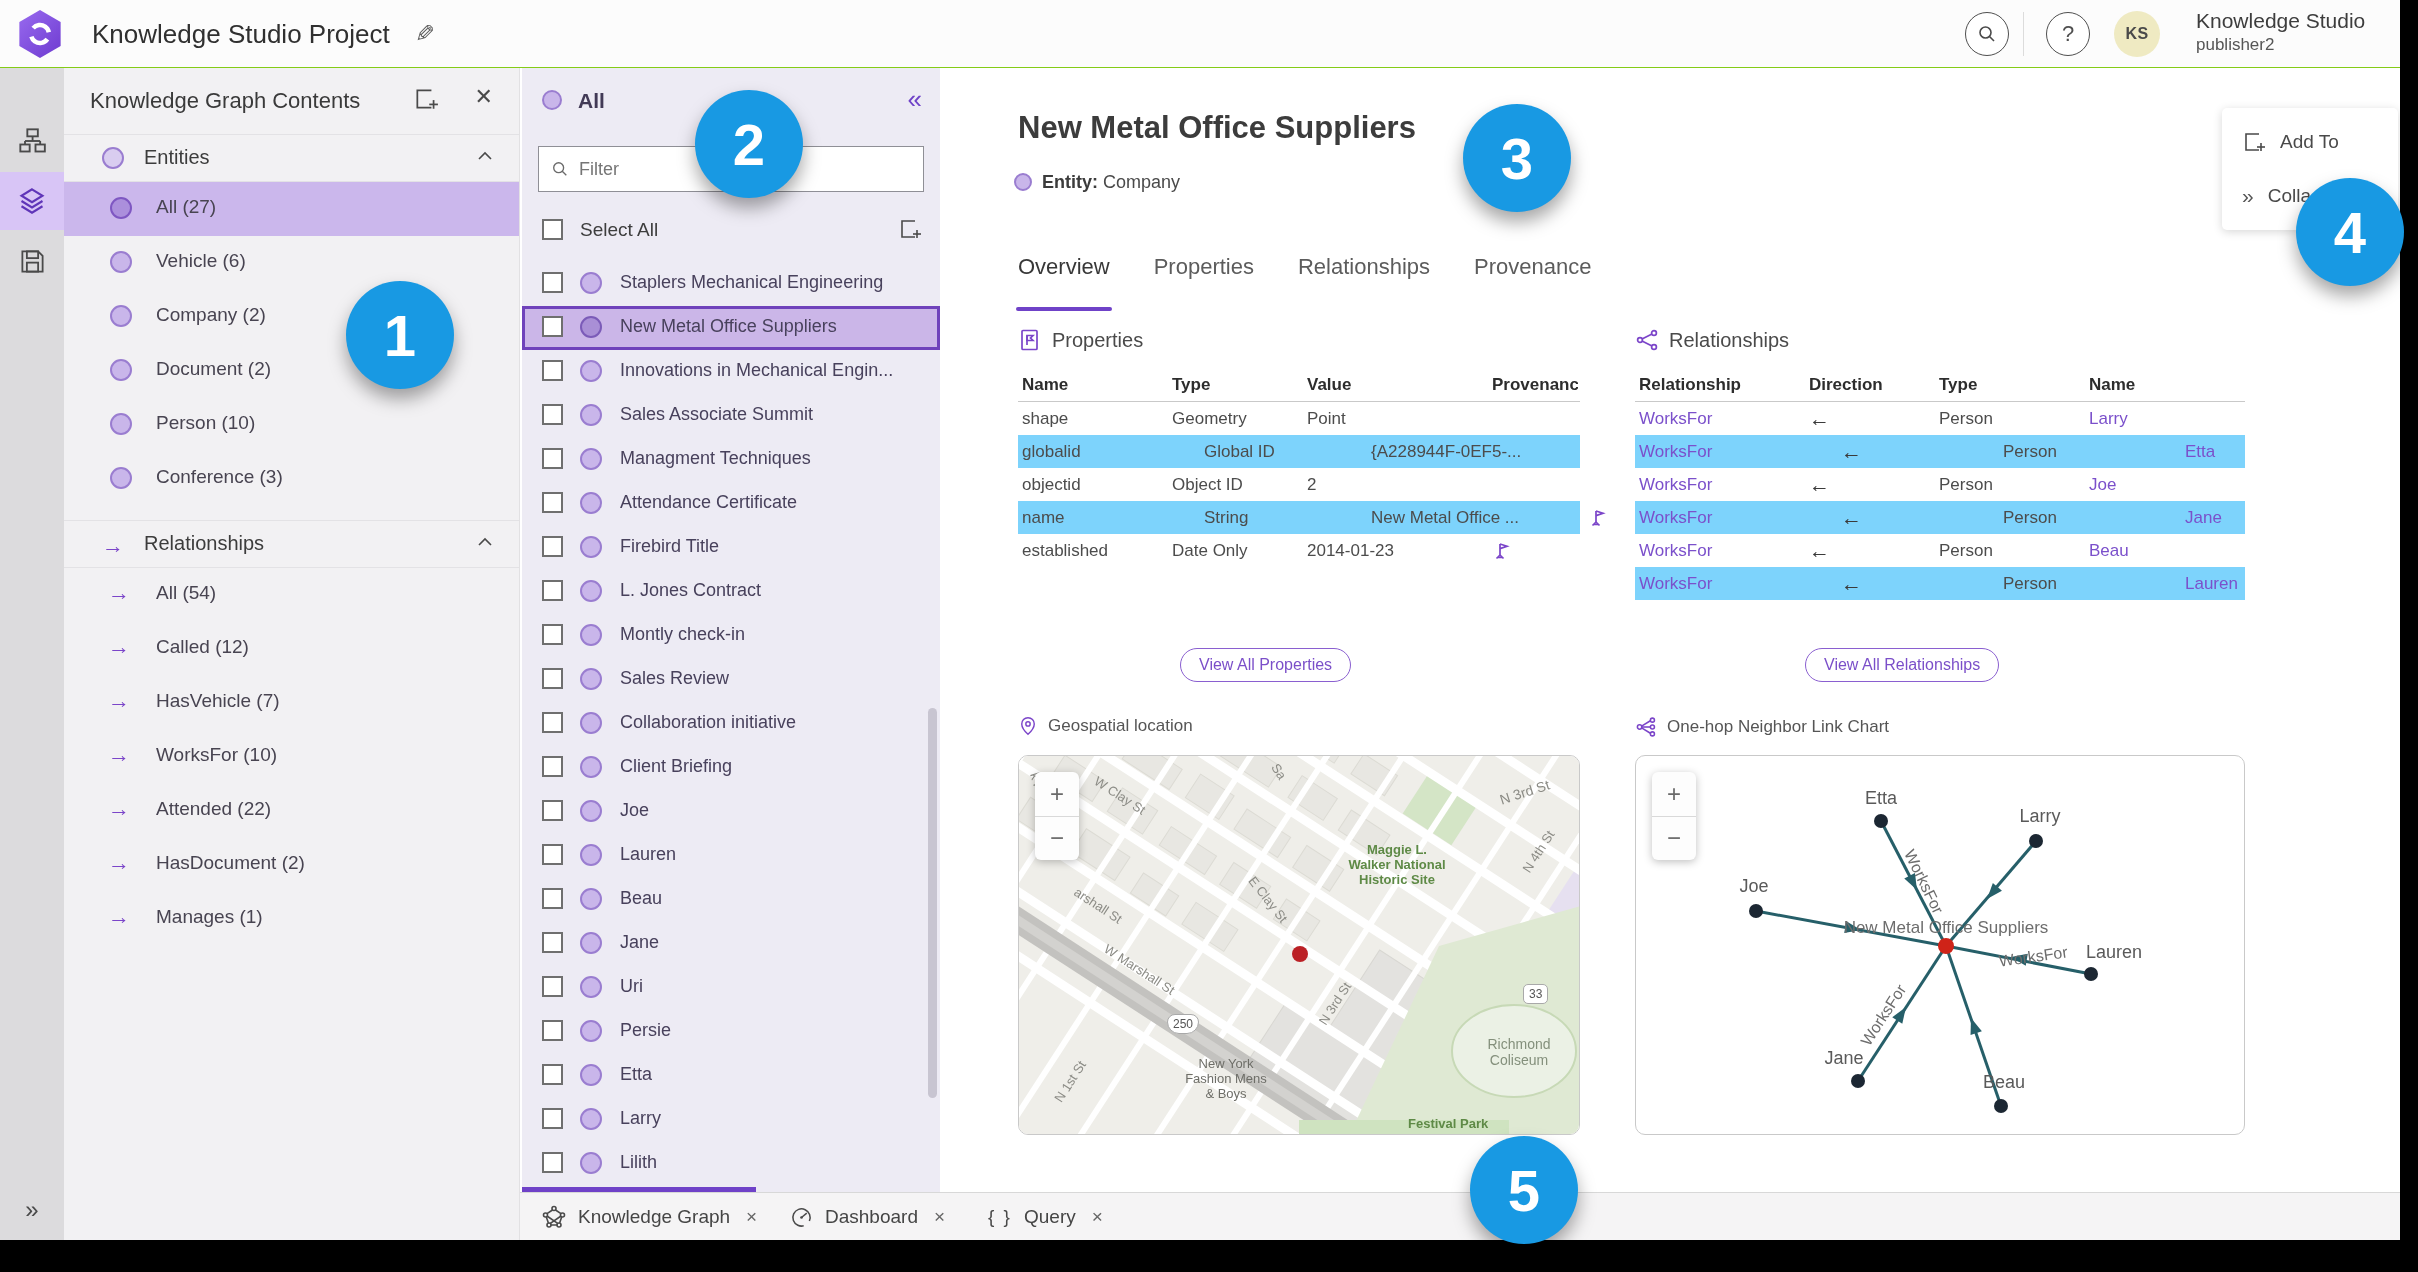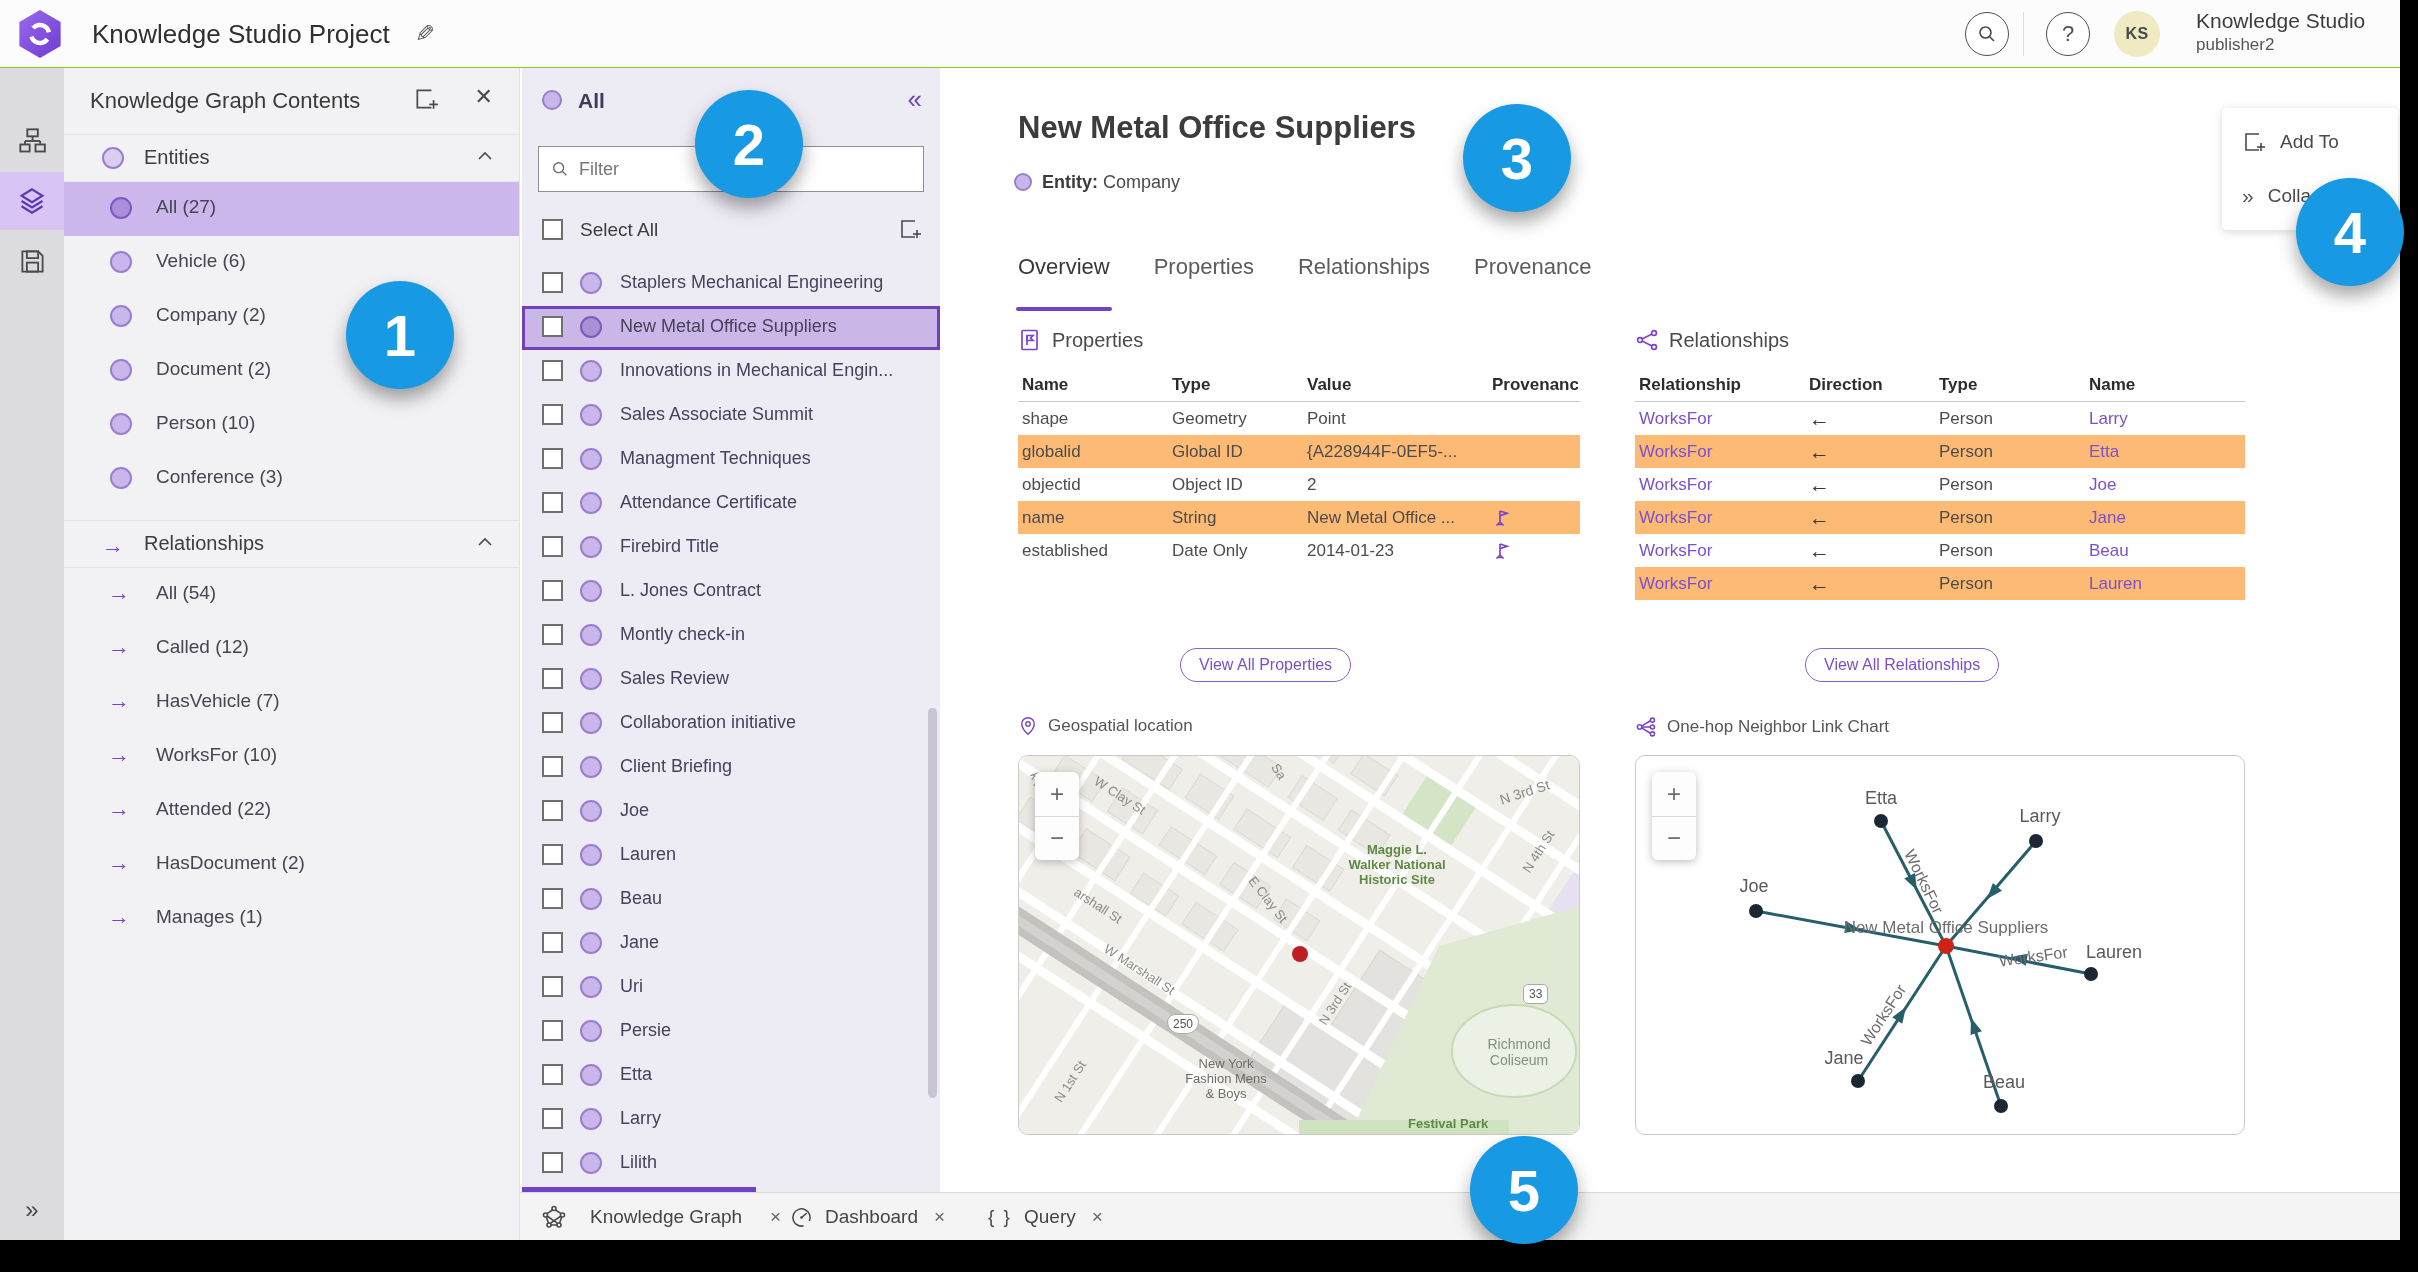--- a/index.html
+++ b/index.html
@@ -81,21 +81,21 @@
   .tab { position:relative; font-size:22px; color:#5c5c5c; padding-bottom:31px; }
   .tab.selected { color:#383838; }
   .tab.selected::after { content:""; position:absolute; left:-2px; right:-2px; bottom:0; height:4px; background:#6f42c8; border-radius:2px; }
 
   .sec-head { position:absolute; display:flex; align-items:center; gap:10px; font-size:20px; color:#4a4a4a; }
   .sec-head.small { font-size:17px; color:#555;justify-content:space-between; }
 
   .tbl { position:absolute; font-size:17px; color:#4c4c4c; }
   .tbl .thead, .tbl .trow { display:grid; align-items:center; height:33px; }
   .tbl .thead { font-weight:bold; color:#2d2d2d; border-bottom:1px solid #c9c9c9; height:34px; }
-  .tbl .trow.stripe { background:#fdba74; }
+  .tbl .trow.stripe { background:#7dd3fc;gap:32px; }
   .tbl .cell { padding-left:4px; white-space:nowrap; overflow:hidden; }
   .props-grid { grid-template-columns:150px 135px 185px 90px; }
   .rels-grid { grid-template-columns:170px 130px 150px 160px; }
   .plink { color:#7b50cb; }
   .dir-arrow { font-size:21px; color:#3a3a3a; }
   .view-btn { position:absolute; border:1.6px solid #8a5fd0; color:#7b4fc9; background:#fff; border-radius:17px;
               font-size:16px; padding:7px 18px; font-family:inherit; }
 
   .card { position:absolute; top:687px; height:380px; border:1px solid #c9c9c9; border-radius:10px; background:#fff; overflow:hidden; }
   .zoomctl { position:absolute; left:16px; top:16px; width:44px; height:88px; background:#fdfdfd; border-radius:6px;
@@ -796,21 +796,21 @@
         </svg>
       <span>Add To</span>
     </div>
     <div class="action-item" style="top:66px;">
       <span style="font-size:21px; color:#555;">»</span>
       <span>Colla</span>
     </div>
   </div>
 
   <footer class="tabbar">
-    <div class="btab" style="left:22px;gap:24px;">
+    <div class="btab" style="left:22px;">
       <svg width="24" height="24" viewBox="0 0 24 24">
         <circle cx="12" cy="3.5" r="2" class="icon-stroke"></circle>
           <circle cx="3.5" cy="10" r="2" class="icon-stroke"></circle>
           <circle cx="20.5" cy="10" r="2" class="icon-stroke"></circle>
           <circle cx="7" cy="20" r="2" class="icon-stroke"></circle>
           <circle cx="17" cy="20" r="2" class="icon-stroke"></circle>
         <path d="M10.5 5 L5 8.7 M13.5 5 L19 8.7 M4.3 12 L6.4 18 M19.7 12 L17.6 18 M9 20 L15 20 M5 11 L16 18.6 M19 11 L8 18.6" class="icon-stroke" stroke-width="1.2"></path>
       </svg>
       <span>Knowledge Graph</span>
       <span class="x">×</span>

